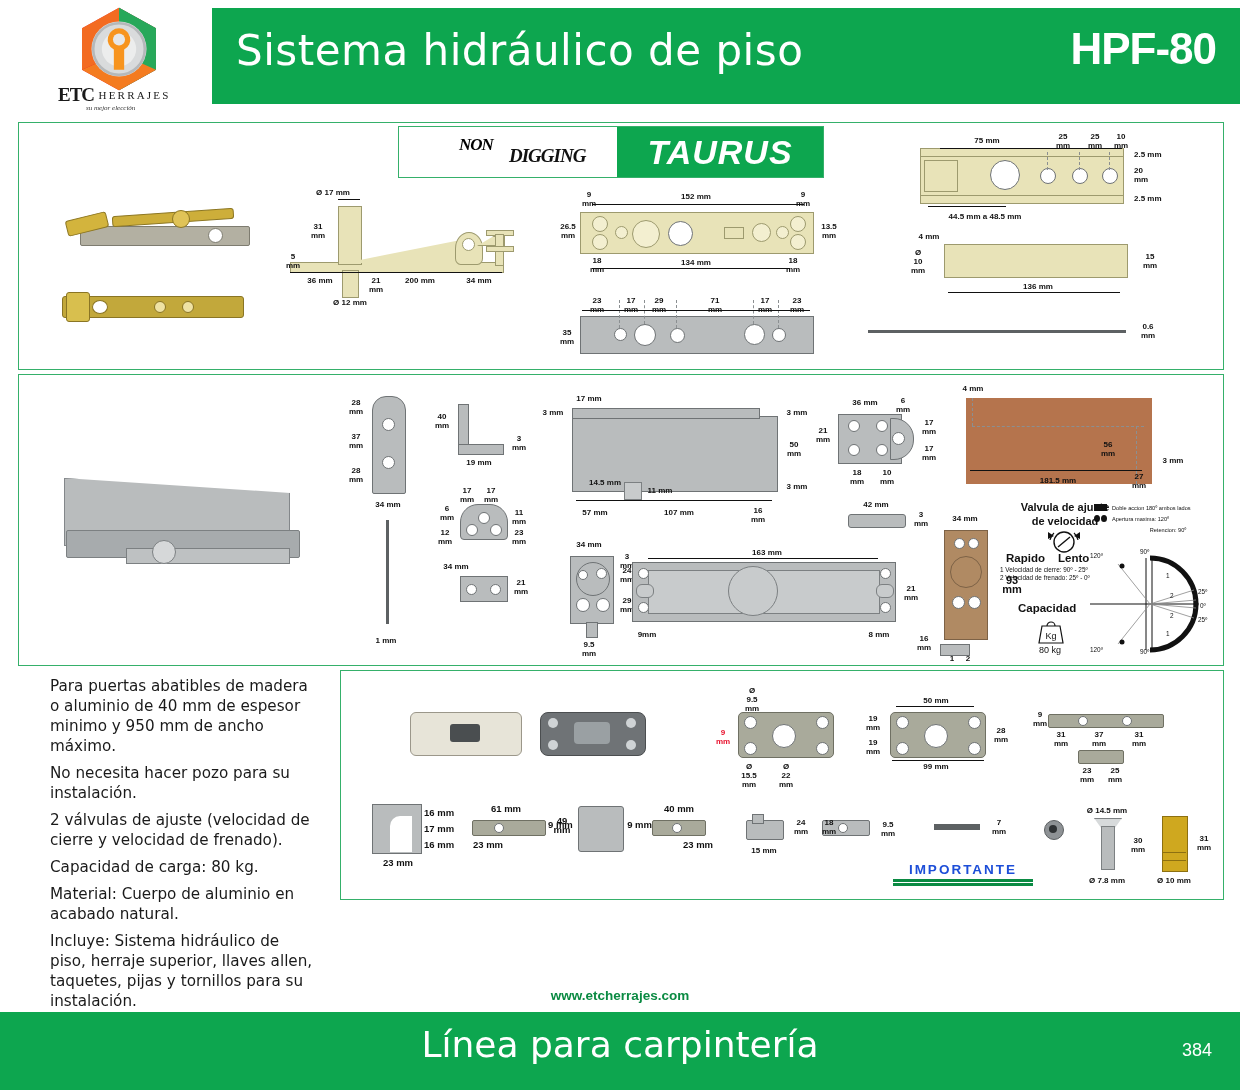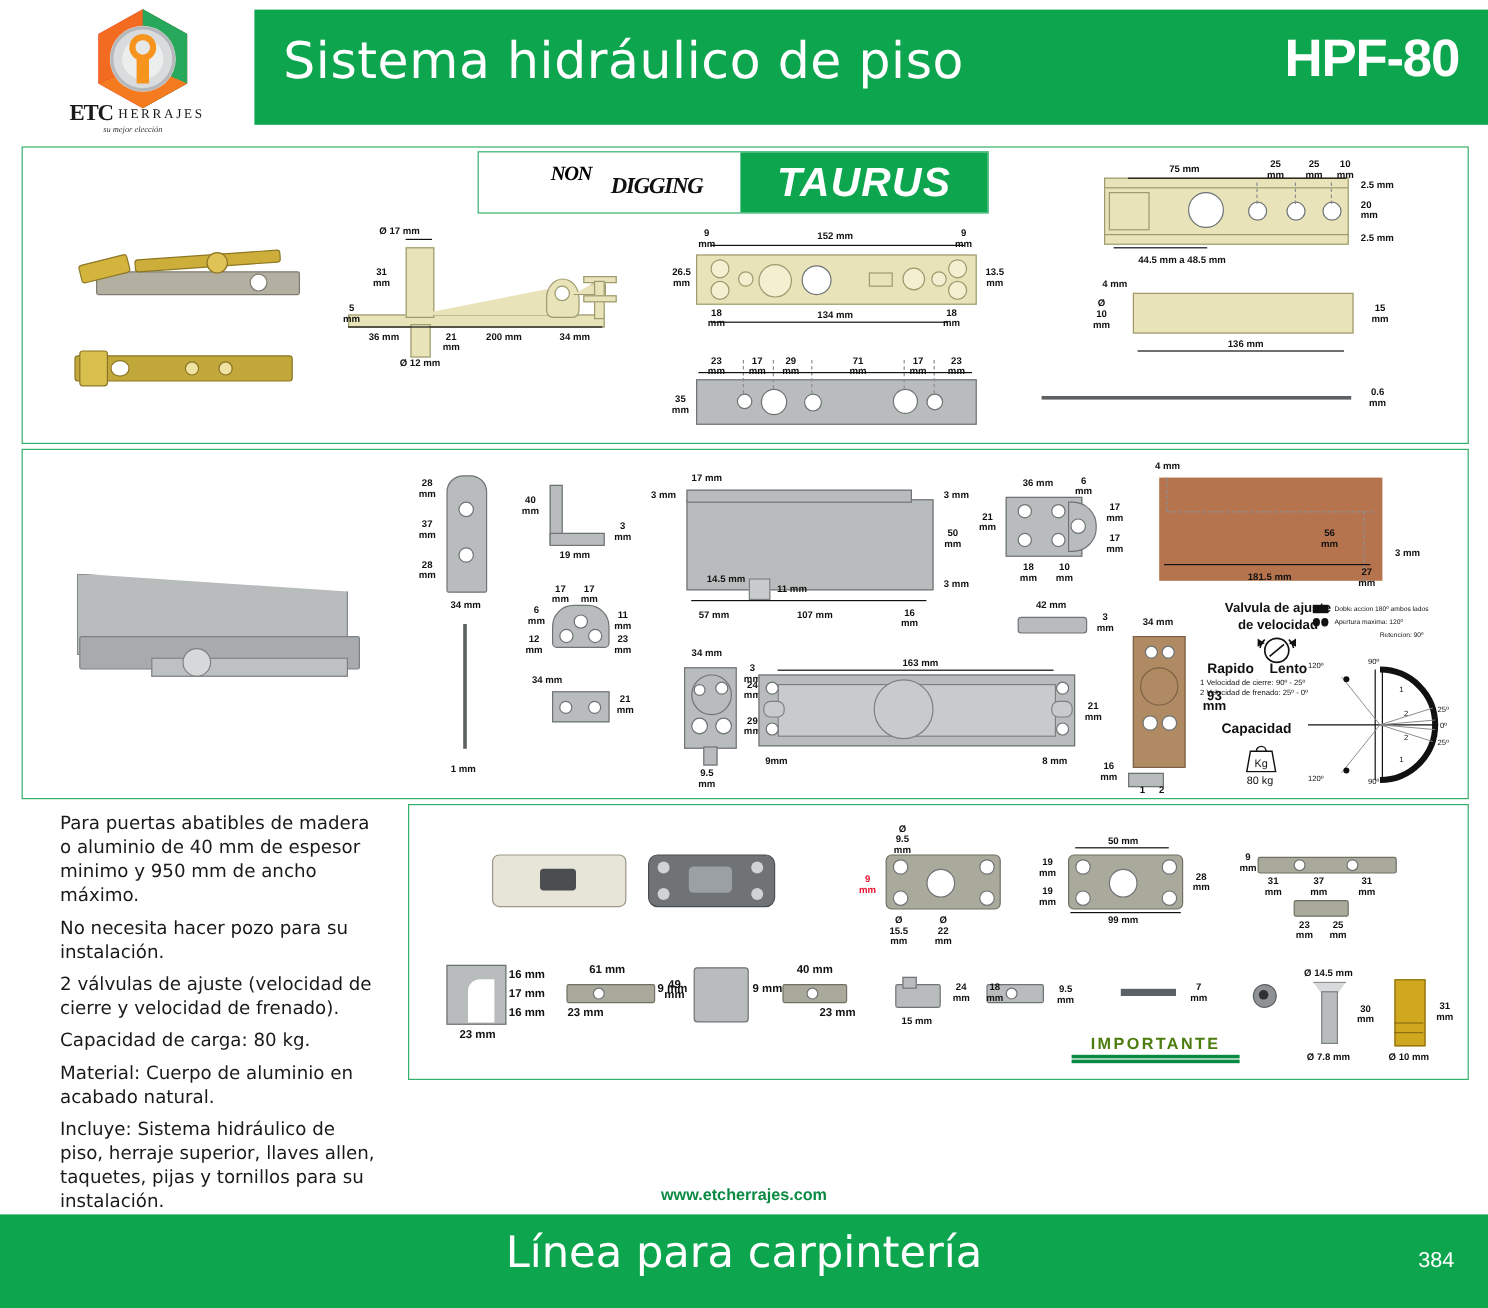--- a/index.html
+++ b/index.html
@@ -44,21 +44,21 @@
   .nd-dig{position:absolute;left:78px;top:10px;color:#111;font-family:"Liberation Serif",serif;
           font-weight:bold;font-style:italic;font-size:19px;letter-spacing:-1px;}
 
   
   .desc{position:absolute;left:50px;top:676px;width:268px;color:#1a1a1a;font-size:15.2px;
         line-height:20px;font-family:"DejaVu Sans",sans-serif;}
   .desc p{margin:0 0 7px 0;}
 
   
   .imp{position:absolute;left:893px;top:862px;width:140px;}
-  .imp-title{color:#4d7c0f;font-size:13.5px;font-weight:bold;letter-spacing:2px;text-align:center;
+  .imp-title{color:#1d4ed8;font-size:13.5px;font-weight:bold;letter-spacing:2px;text-align:center;
              font-family:"Liberation Sans",sans-serif;}
   .imp-rule{height:3px;background:#0a8a42;margin-top:2px;}
   .imp-body{background:#cdeacd;border:1px solid #5bb56b;border-top:none;padding:5px 6px 6px 6px;
             color:#111;font-size:10.4px;line-height:12.6px;font-family:"Liberation Sans",sans-serif;}
   .imp-foot{height:3px;background:#0a8a42;margin-top:1px;}
 
   
   .site{position:absolute;left:0;top:988px;width:1240px;text-align:center;color:#0a8a42;
         font-size:13.5px;font-weight:bold;font-family:"Liberation Sans",sans-serif;}
   .footer{position:absolute;left:0;top:1012px;width:1240px;height:78px;background:#0da64f;}

